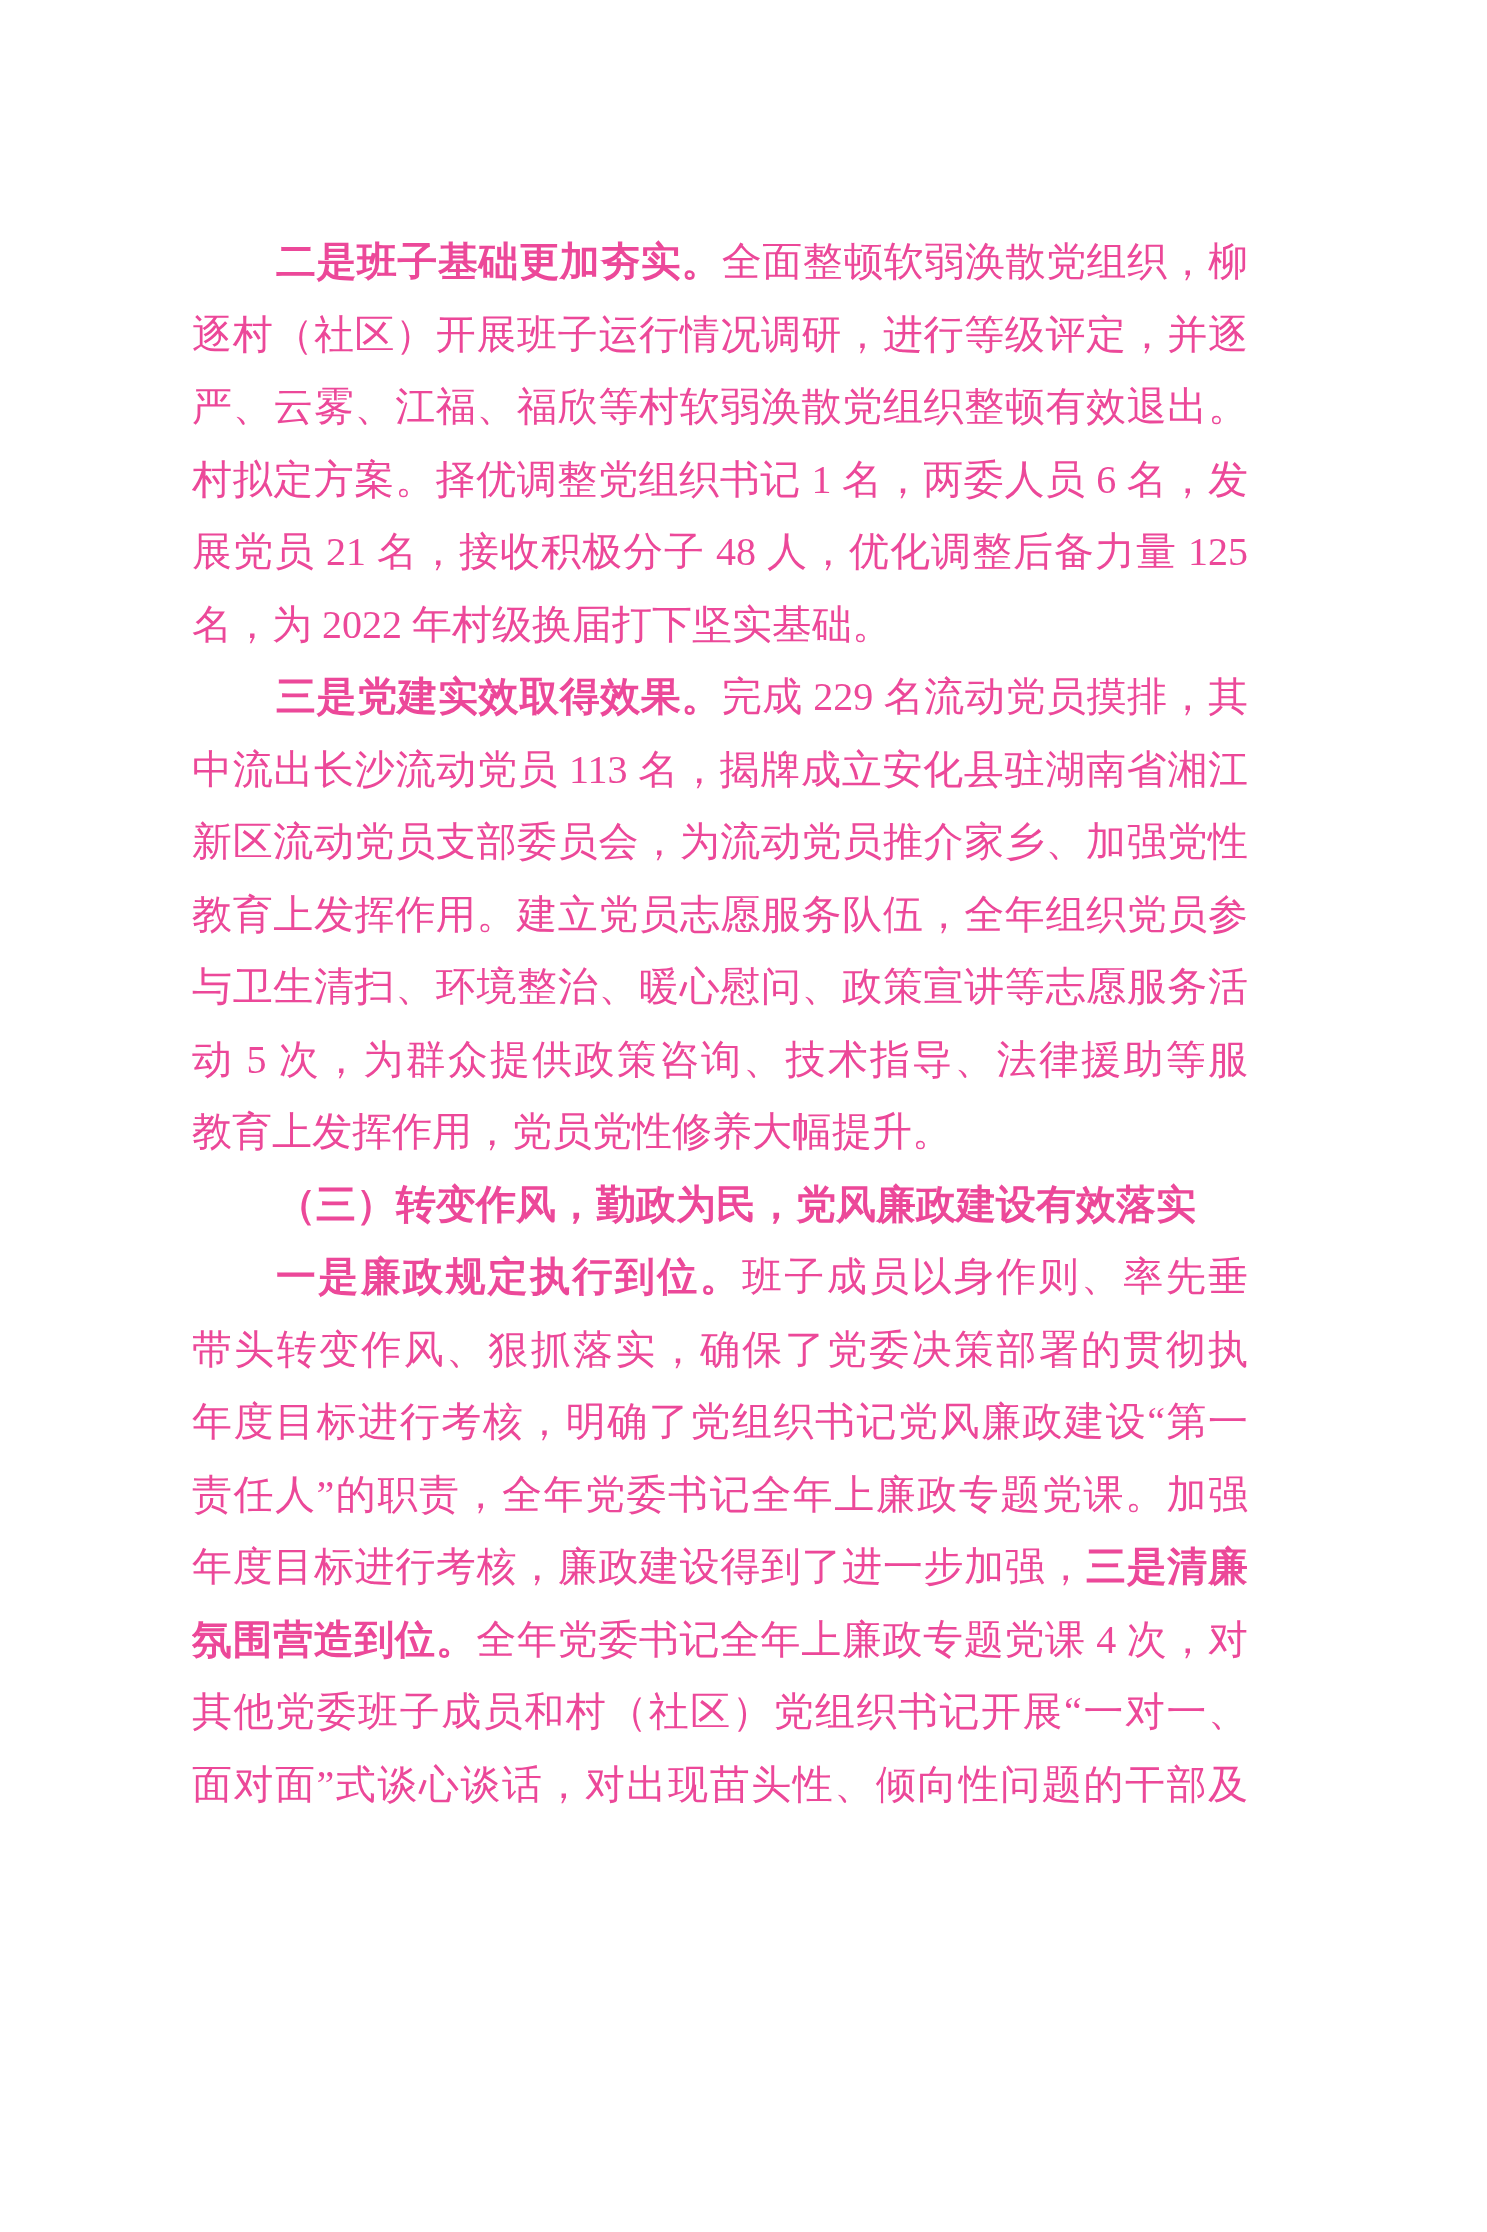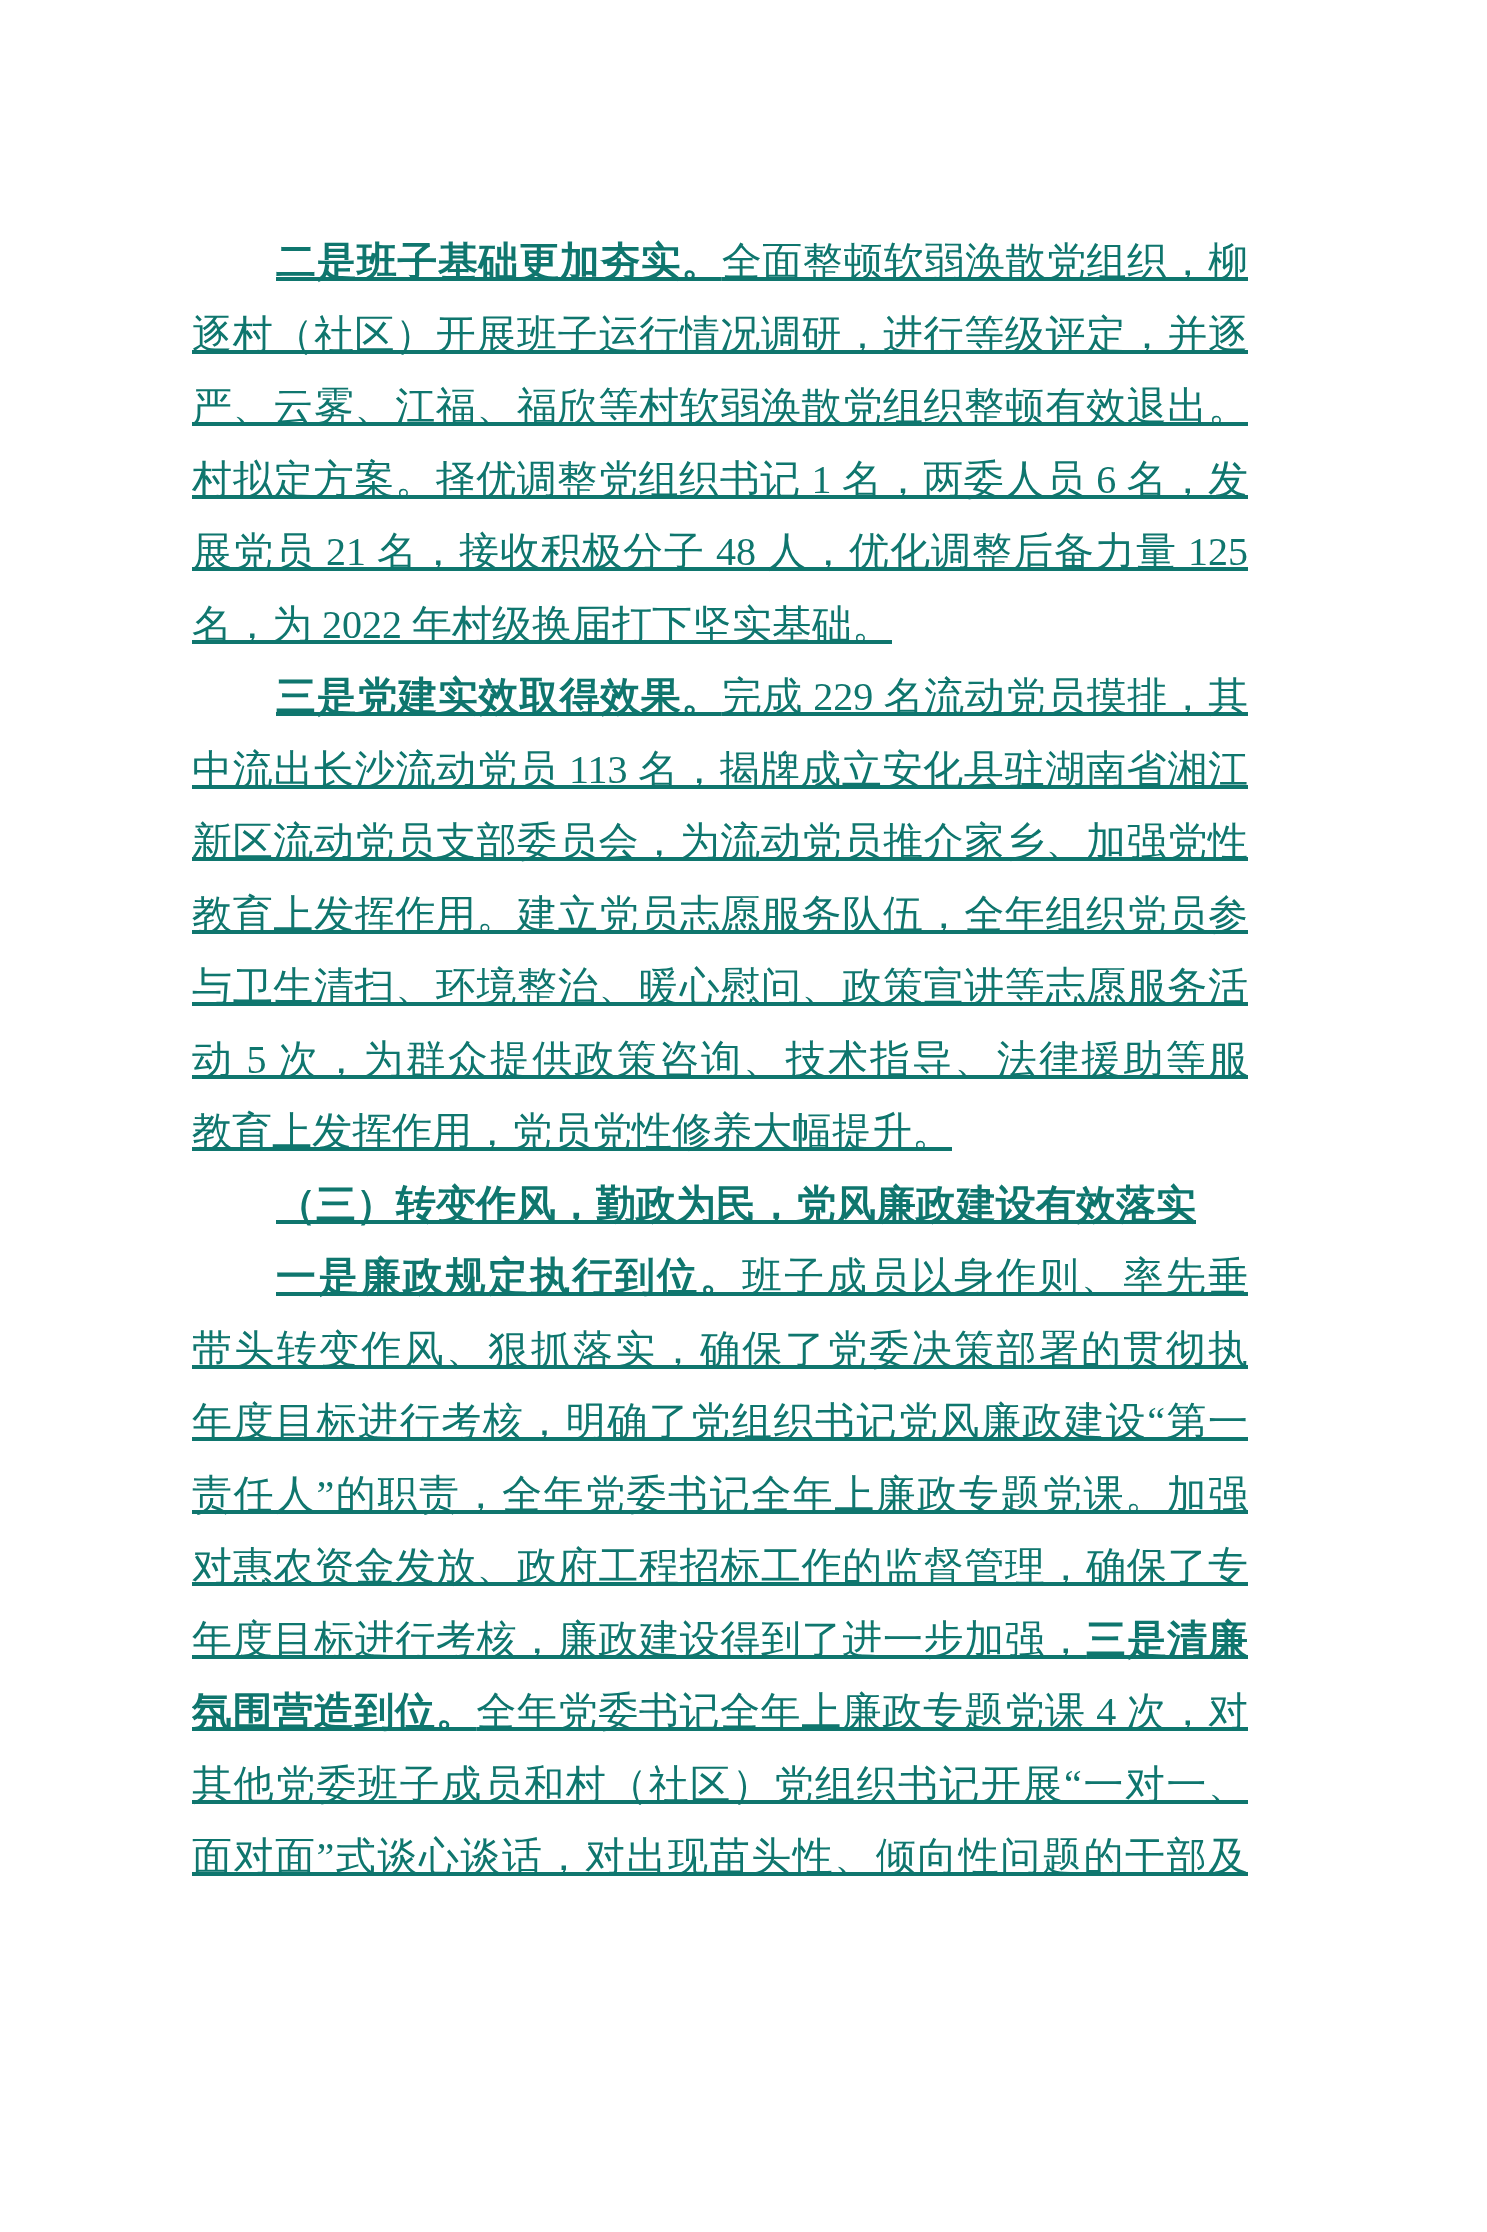--- a/index.html
+++ b/index.html
@@ -41,38 +41,37 @@
     font-weight: 700;
   }
   .run-regular {
     font-weight: 400;
   }
 </style>
 </head>
 <body>
 
 <div class="page">
-  <div class="text-block" style="color: #0f766e; text-decoration: underline;">
+  <div class="text-block" style="color: #ec4899;">
       <div class="line indent"><span class="run-bold">二是班子基础更加夯实。</span><span class="run-regular">全面整顿软弱涣散党组织，柳</span></div>
       <div class="line"><span class="run-regular">逐村（社区）开展班子运行情况调研，进行等级评定，并逐</span></div>
       <div class="line"><span class="run-regular">严、云雾、江福、福欣等村软弱涣散党组织整顿有效退出。</span></div>
       <div class="line"><span class="run-regular">村拟定方案。择优调整党组织书记 1 名，两委人员 6 名，发</span></div>
       <div class="line"><span class="run-regular">展党员 21 名，接收积极分子 48 人，优化调整后备力量 125</span></div>
       <div class="line last"><span class="run-regular">名，为 2022 年村级换届打下坚实基础。</span></div>
       <div class="line indent"><span class="run-bold">三是党建实效取得效果。</span><span class="run-regular">完成 229 名流动党员摸排，其</span></div>
       <div class="line"><span class="run-regular">中流出长沙流动党员 113 名，揭牌成立安化县驻湖南省湘江</span></div>
       <div class="line"><span class="run-regular">新区流动党员支部委员会，为流动党员推介家乡、加强党性</span></div>
       <div class="line"><span class="run-regular">教育上发挥作用。建立党员志愿服务队伍，全年组织党员参</span></div>
       <div class="line"><span class="run-regular">与卫生清扫、环境整治、暖心慰问、政策宣讲等志愿服务活</span></div>
       <div class="line"><span class="run-regular">动 5 次，为群众提供政策咨询、技术指导、法律援助等服务，</span></div>
       <div class="line last"><span class="run-regular">教育上发挥作用，党员党性修养大幅提升。</span></div>
       <div class="line indent last"><span class="run-bold">（三）转变作风，勤政为民，党风廉政建设有效落实</span></div>
       <div class="line indent"><span class="run-bold">一是廉政规定执行到位。</span><span class="run-regular">班子成员以身作则、率先垂范，</span></div>
       <div class="line"><span class="run-regular">带头转变作风、狠抓落实，确保了党委决策部署的贯彻执行，</span></div>
       <div class="line"><span class="run-regular">年度目标进行考核，明确了党组织书记党风廉政建设“第一</span></div>
       <div class="line"><span class="run-regular">责任人”的职责，全年党委书记全年上廉政专题党课。加强</span></div>
-      <div class="line"><span class="run-regular">对惠农资金发放、政府工程招标工作的监督管理，确保了专</span></div>
       <div class="line"><span class="run-regular">年度目标进行考核，廉政建设得到了进一步加强，</span><span class="run-bold">三是清廉</span></div>
       <div class="line"><span class="run-bold">氛围营造到位。</span><span class="run-regular">全年党委书记全年上廉政专题党课 4 次，对</span></div>
       <div class="line"><span class="run-regular">其他党委班子成员和村（社区）党组织书记开展“一对一、</span></div>
       <div class="line"><span class="run-regular">面对面”式谈心谈话，对出现苗头性、倾向性问题的干部及</span></div>
     </div>
 </div>
 
 </body></html>

